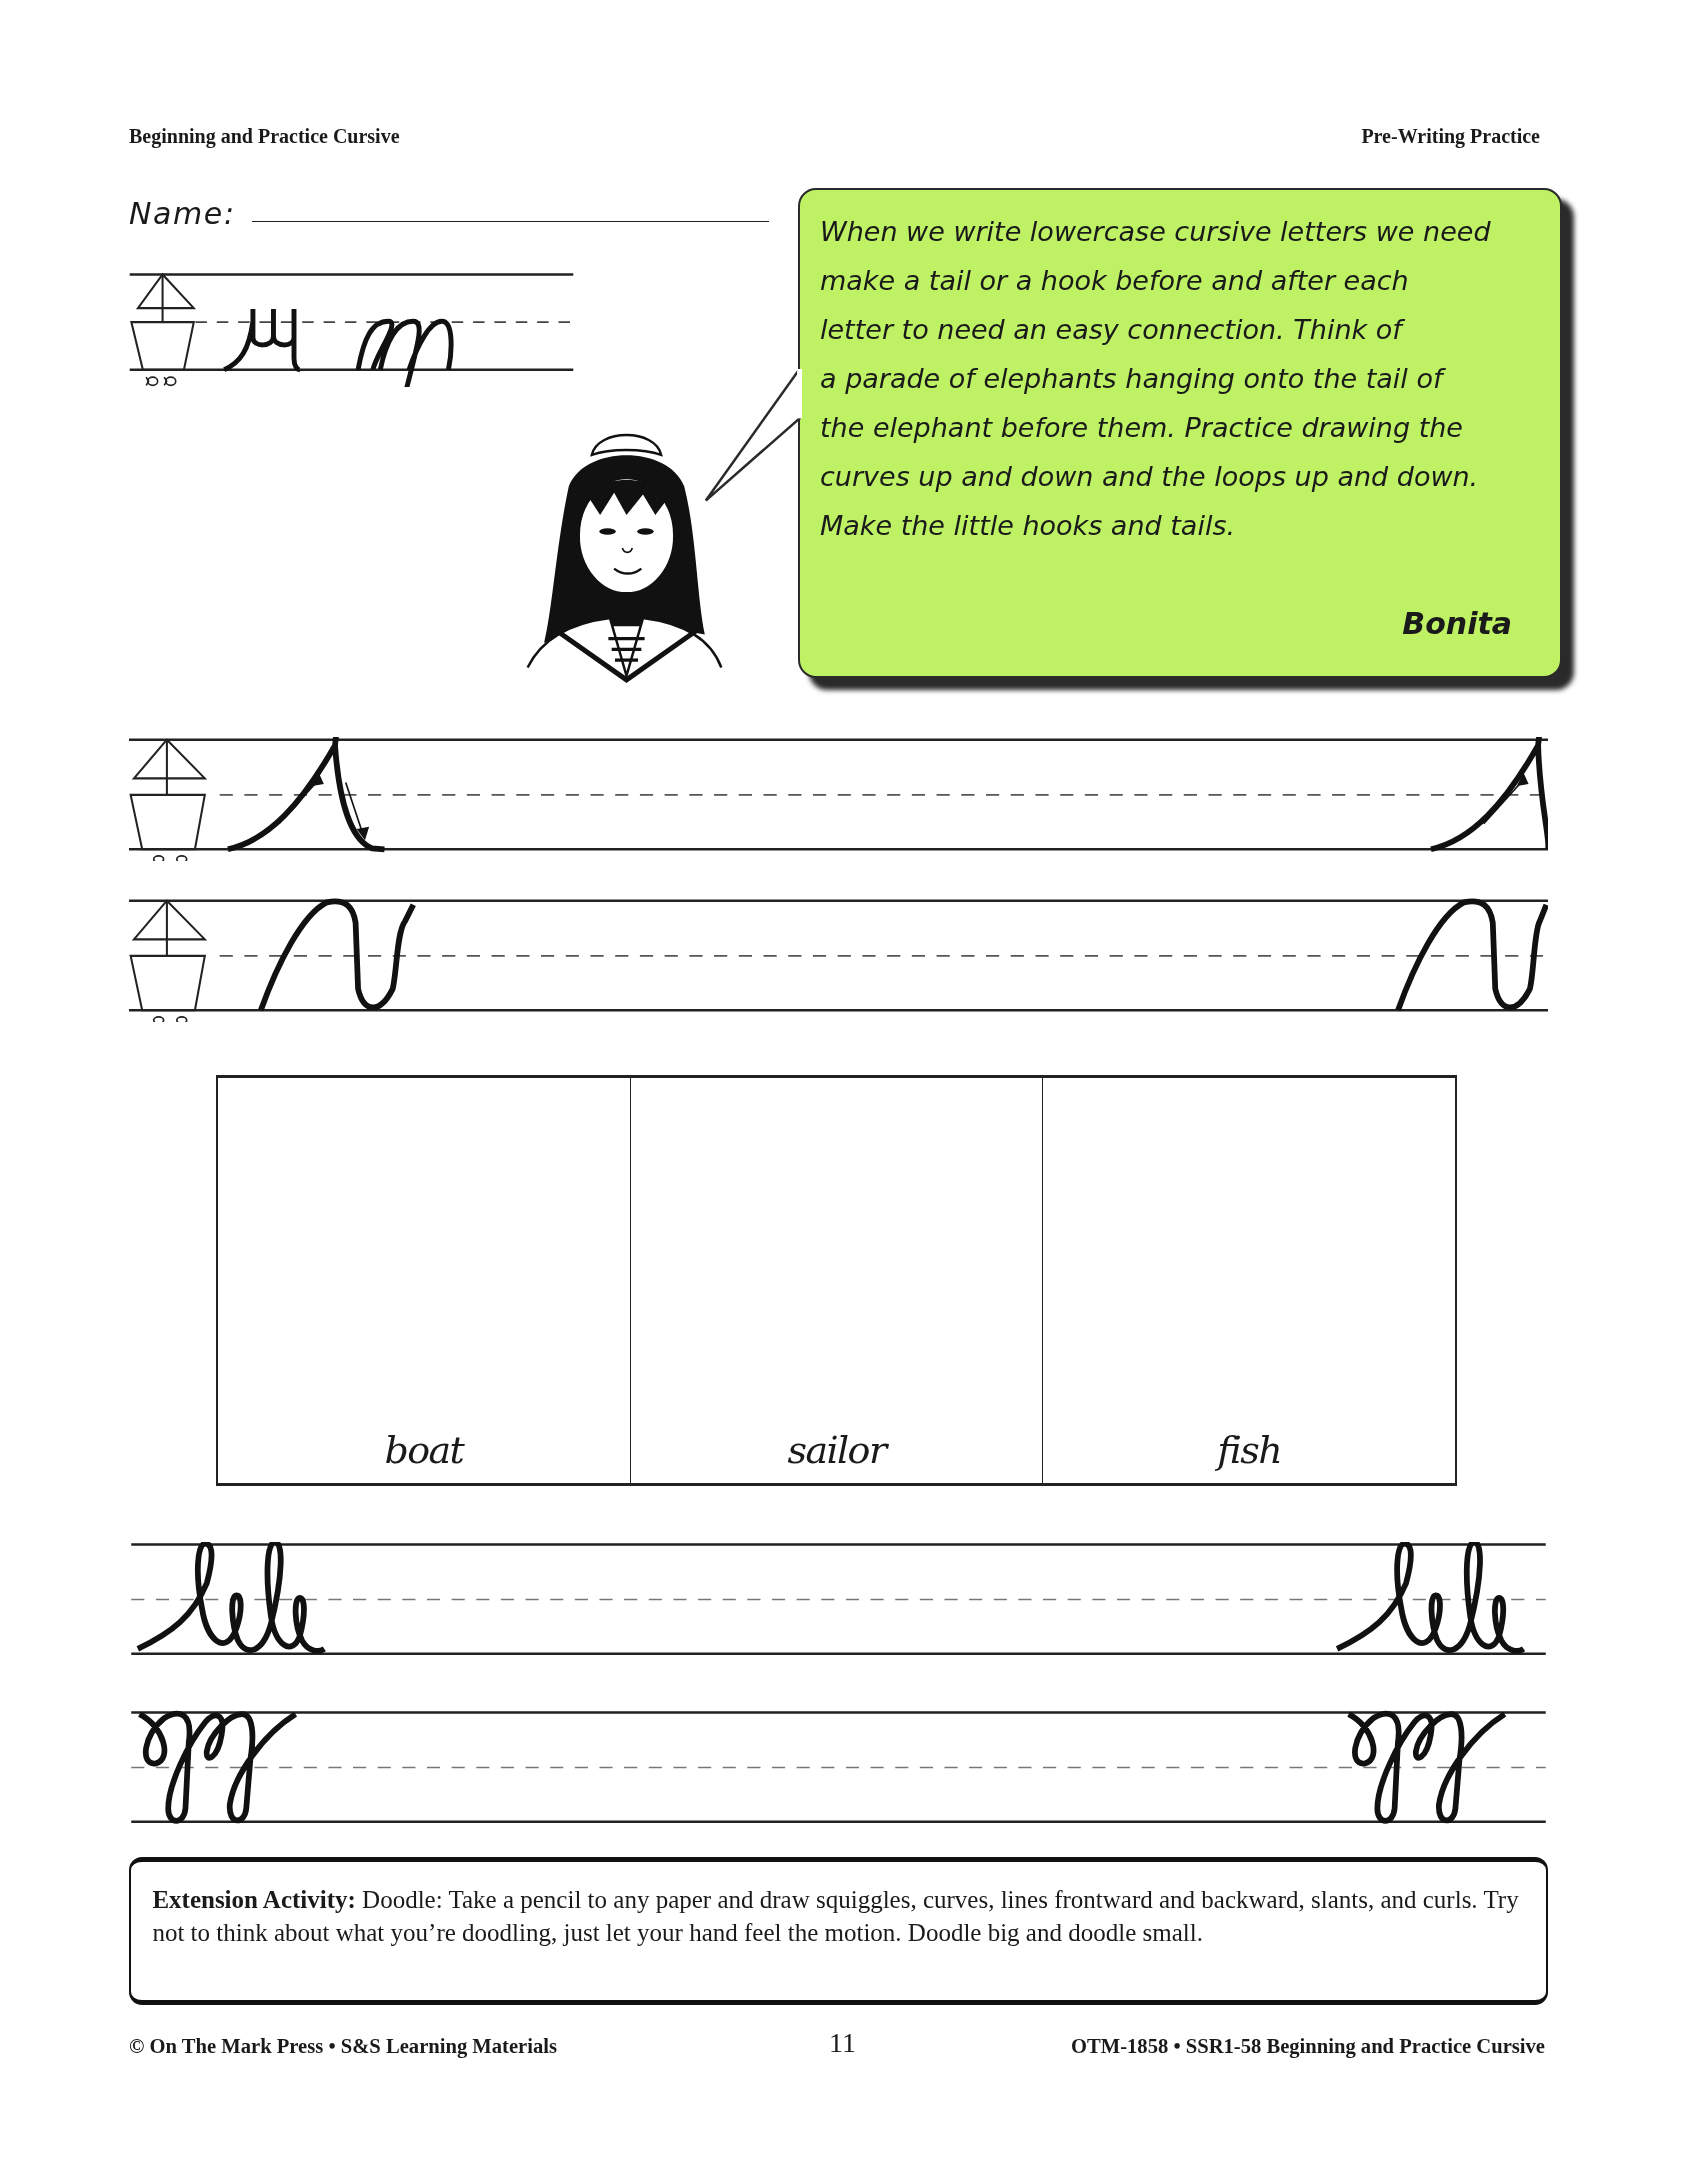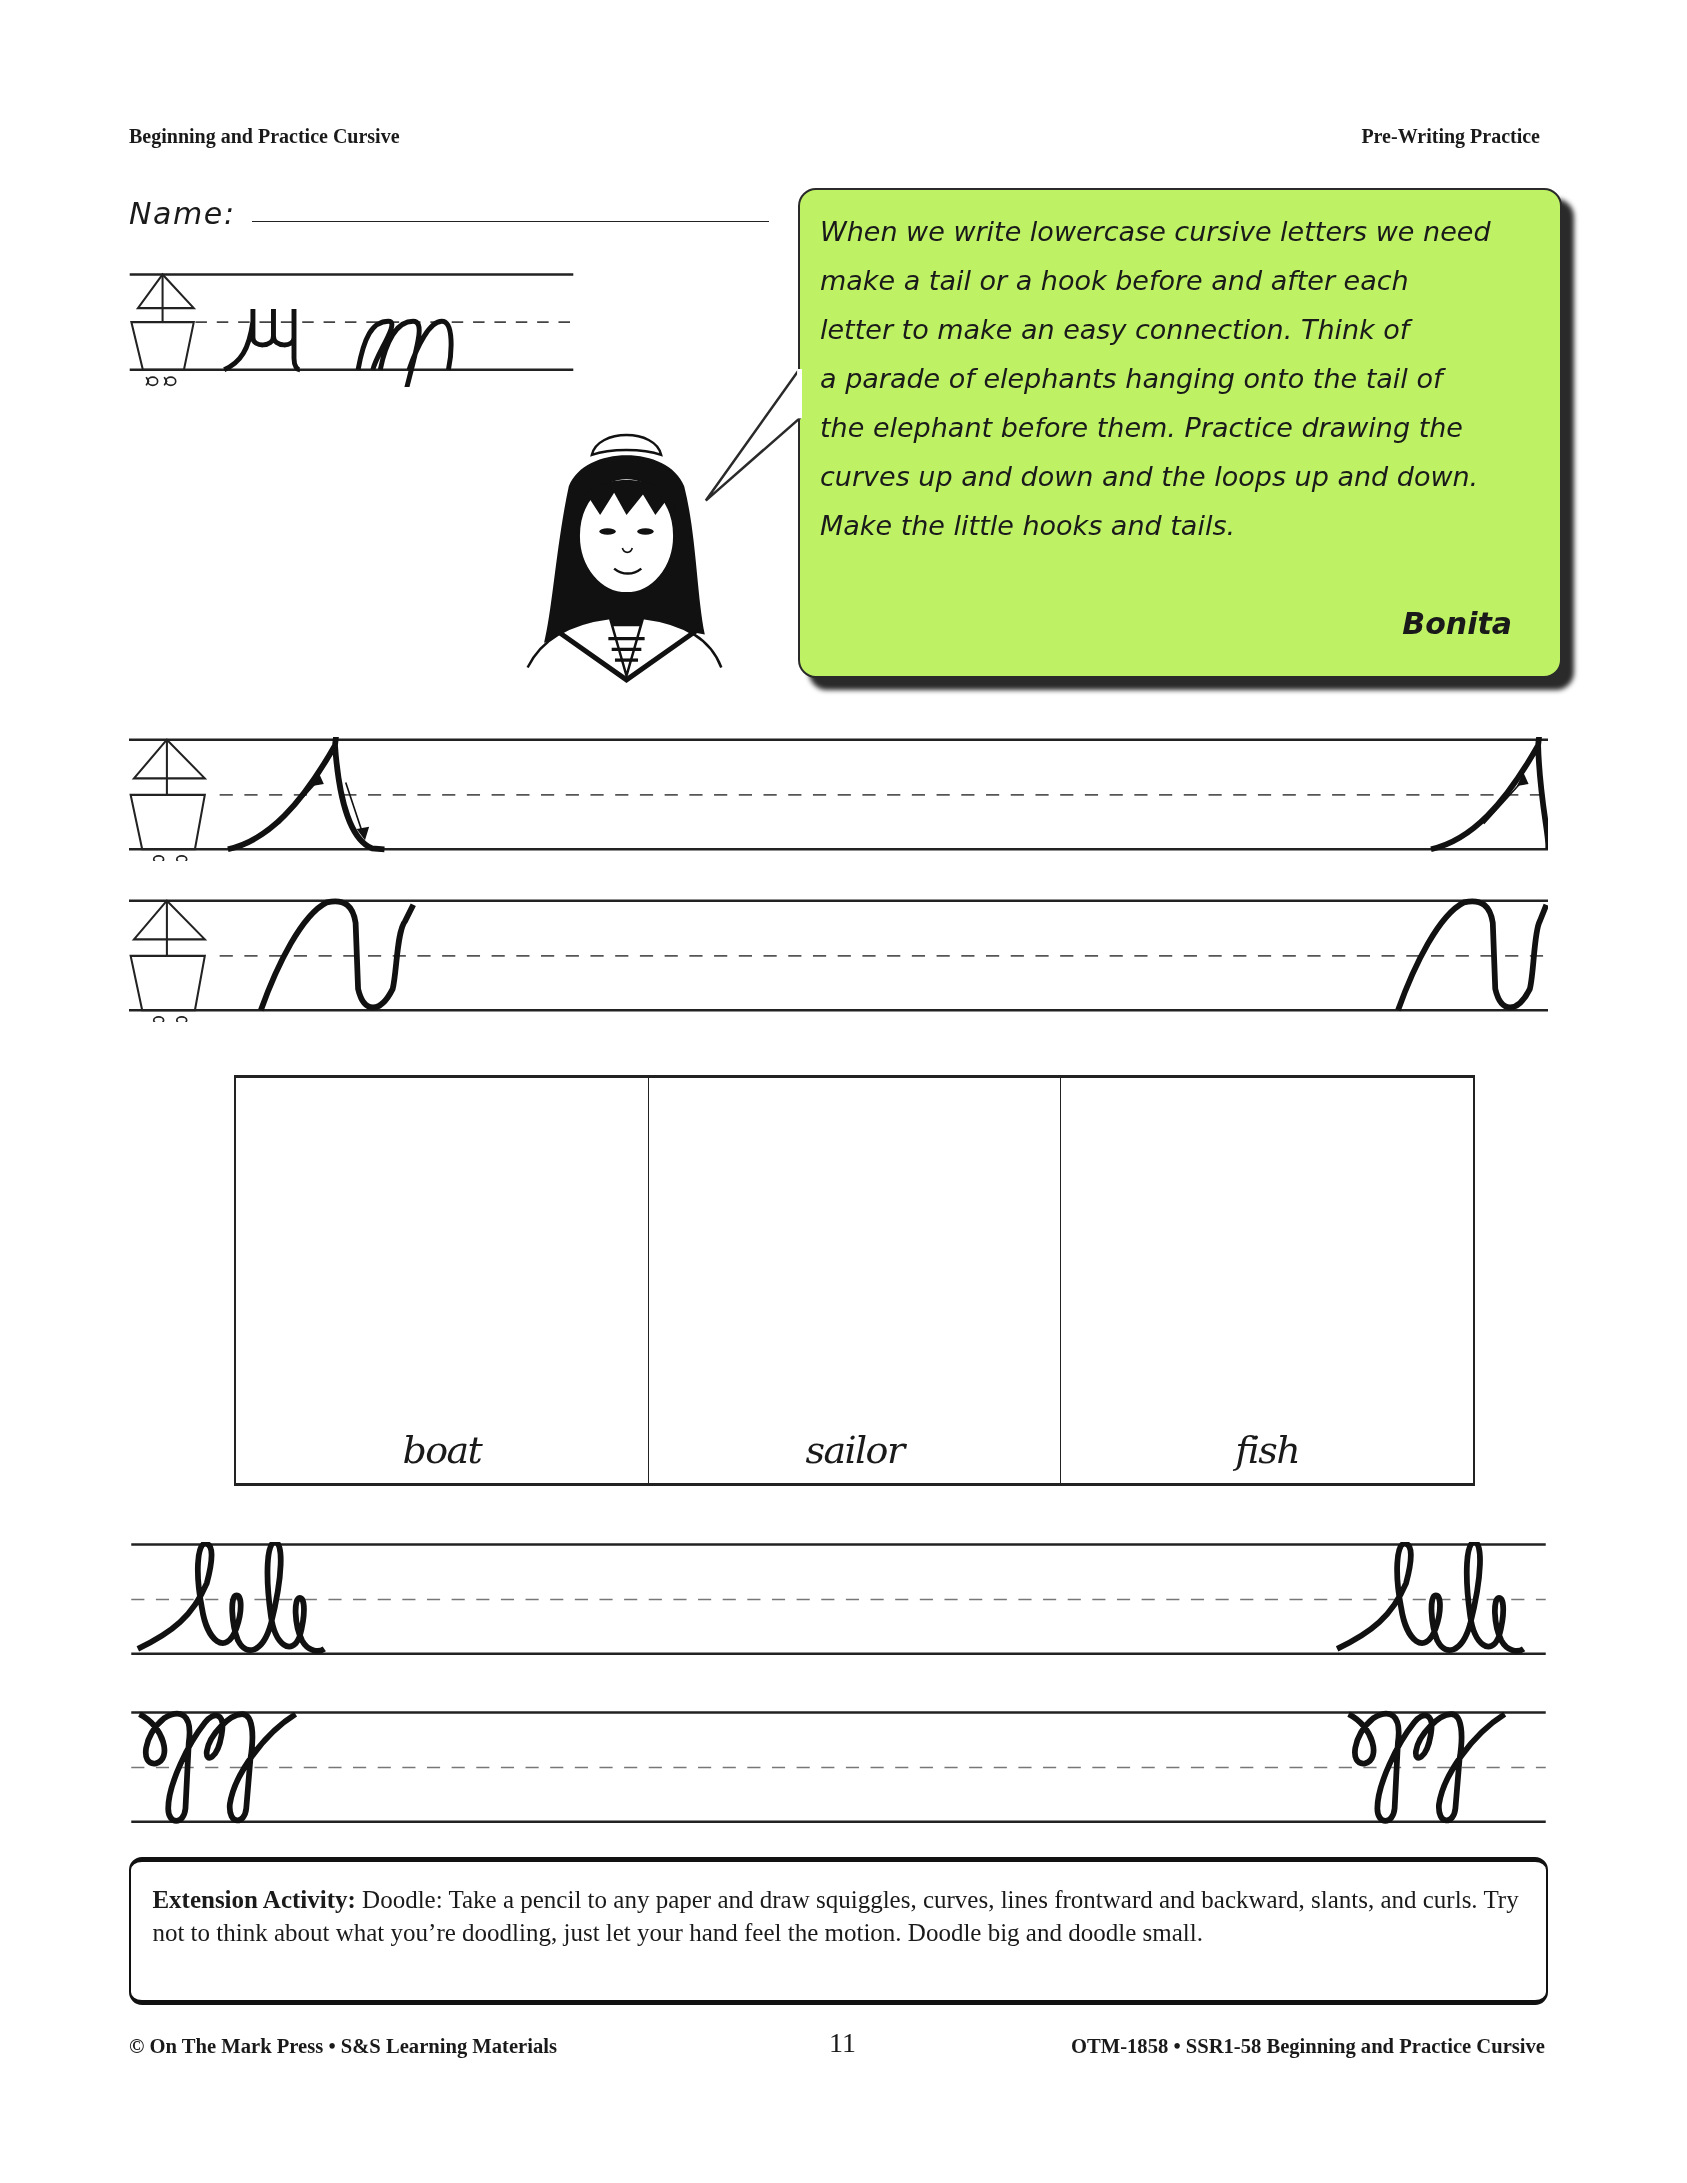--- a/index.html
+++ b/index.html
@@ -10,21 +10,21 @@
   .hdr-right { right: 147px; }
   .name-label { left: 129px; top: 196px; font-size: 30px; font-style: italic; font-family: "DejaVu Sans", sans-serif; font-weight: 300; letter-spacing: 1.6px; }
   .name-line { left: 252px; top: 221px; width: 517px; border-bottom: 1.6px solid #222; height: 0; }
   .bubble { left: 798px; top: 188px; width: 760px; height: 486px; border: 2.5px solid #2a2a2a; border-radius: 18px; background: #bef264; box-shadow: 11.5px 11.5px 5px #2a2a2a; }
   .bubble-text { position: absolute; left: 20px; top: 16.5px; width: 725px; font-family: "DejaVu Sans", sans-serif; font-style: italic; font-size: 27px; line-height: 49px; font-weight: 300; }
   .bubble-line { display: block; white-space: nowrap; }
   .signature { position: absolute; right: 48px; bottom: 35px; font-family: "DejaVu Sans", sans-serif; font-style: italic; font-weight: bold; font-size: 30px; margin-top: 8px; }
   .tail { left: 704px; top: 369px; }
   .portrait { left: 511px; top: 412px; }
   svg { display: block; }
-  .pic-boxes { left: 234px; top: 1075px; width: 1237px; height: 405px; border: 2.5px solid #222; border-top-width: 3.3px; border-bottom-width: 3.3px; display: flex; }
+  .pic-boxes { left: 216px; top: 1075px; width: 1237px; height: 405px; border: 2.5px solid #222; border-top-width: 3.3px; border-bottom-width: 3.3px; display: flex; }
   .pic-cell { flex: 1; position: relative; border-right: 1.6px solid #222; }
   .pic-cell:last-child { border-right: none; margin-top: 24px; }
   .pic-word { position: absolute; bottom: 11.5px; left: 0; right: 0; text-align: center; font-family: "DejaVu Serif", serif; font-style: italic; font-size: 38px; letter-spacing: -1.6px; }
   .ext { left: 129px; top: 1857px; width: 1415px; height: 138px; border: 2.5px solid #111; border-top-width: 5px; border-bottom-width: 5px; border-radius: 13px; }
   .ext-text { position: absolute; left: 21.4px; top: 21.4px; width: 1368px; font-family: "Liberation Serif", serif; font-size: 25px; line-height: 33px; }
   .ext-title { font-weight: bold; }
   .footer { top: 2035px; font-family: "Liberation Serif", serif; font-weight: bold; font-size: 20.6px; }
   .f-left { left: 129px; }
   .f-center { left: 829px; font-weight: normal; font-size: 28px; top: 2027px; }
   .f-right { right: 142px; }
@@ -58,21 +58,21 @@
 
     <path d="M115 119 C135 110 145 95 150 60 M150 45 L150 80 C150 92 175 92 175 78 L175 45 M175 78 C175 92 200 92 200 80 L200 45 L200 105 C200 115 204 119 207 119" stroke="#111" stroke-width="6" fill="none"></path>
     <path d="M278 119 C285 80 295 60 315 60 C330 60 300 100 296 119 M305 119 C312 85 325 60 345 60 C360 60 350 90 335 150 M340 119 C350 90 365 60 380 60 C395 60 392 100 388 119" stroke="#111" stroke-width="6" fill="none"></path>
   </svg>
 </div>
 
 <div class="abs bubble">
   <div class="bubble-text">
     <span class="bubble-line">When we write lowercase cursive letters we need</span>
     <span class="bubble-line">make a tail or a hook before and after each</span>
-    <span class="bubble-line">letter to make an easy connection.  Think of</span>
+    <span class="bubble-line">letter to need an easy connection.  Think of</span>
     <span class="bubble-line">a parade of elephants hanging onto the tail of</span>
     <span class="bubble-line">the elephant before them.  Practice drawing the</span>
     <span class="bubble-line">curves up and down and the loops up and down.</span>
     <span class="bubble-line">Make the little hooks and tails.</span>
   </div>
   <div class="signature">Bonita</div>
 </div>
 
 <div class="abs tail">
   <svg width="99" height="148" viewBox="0 0 120 180">

